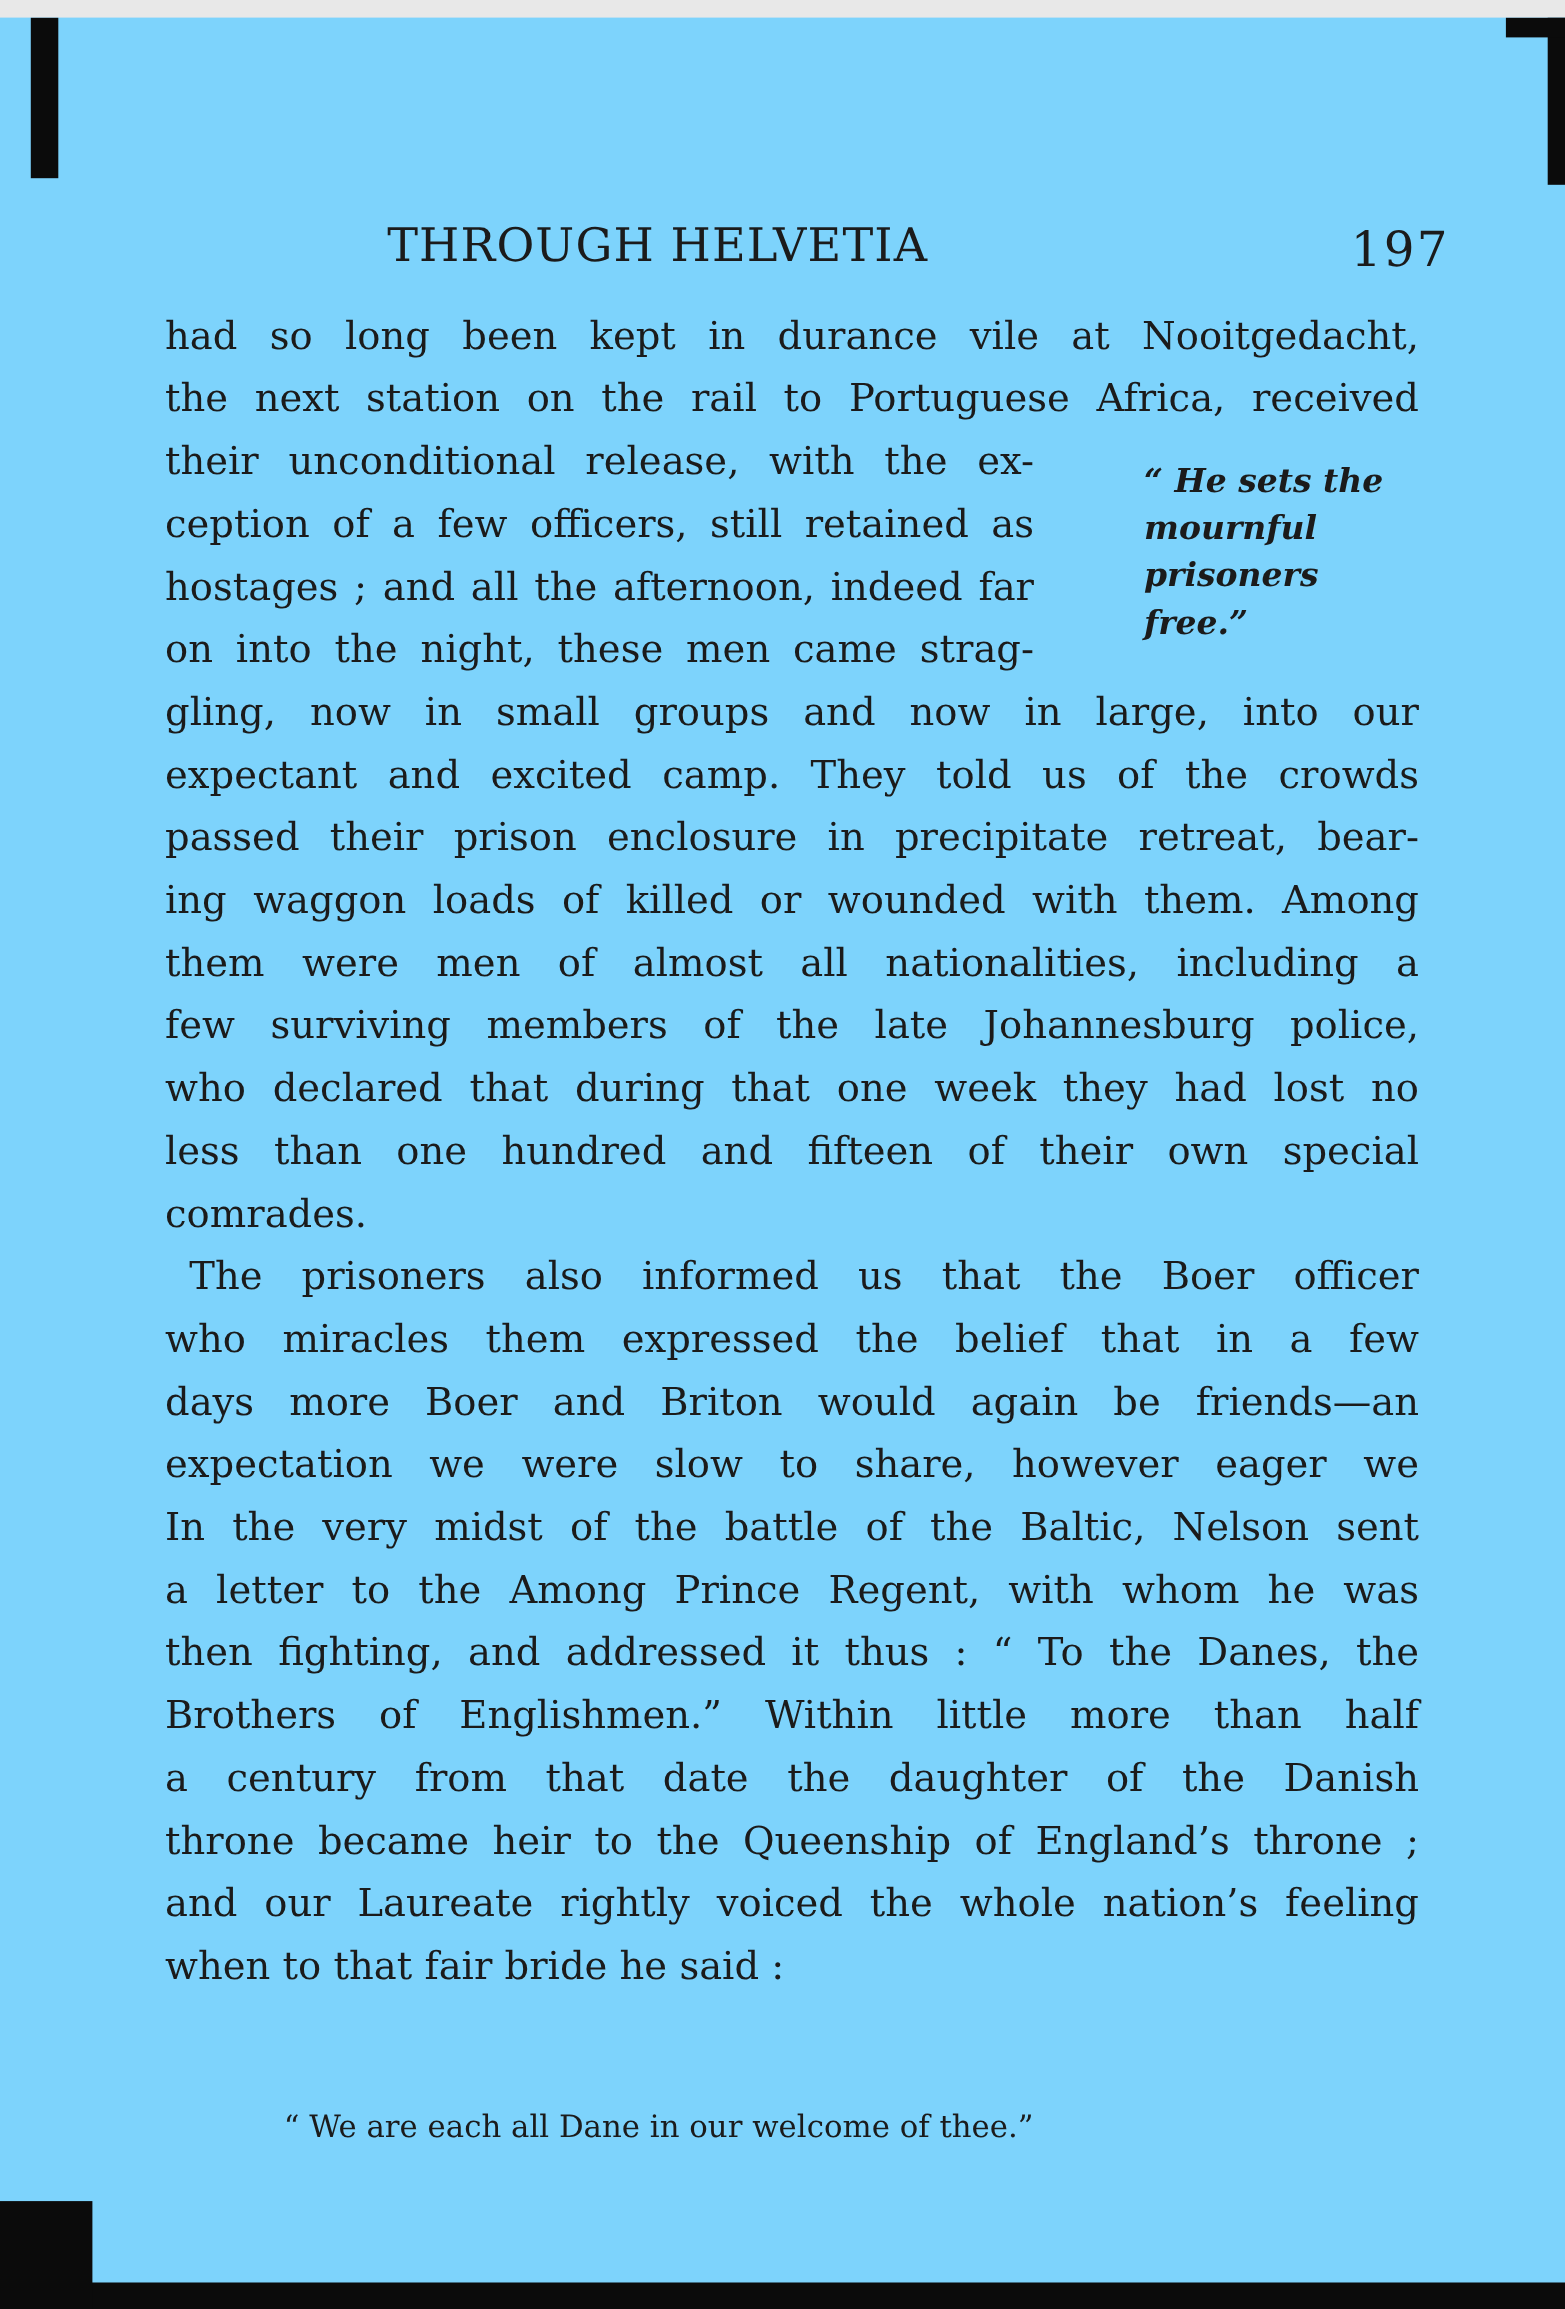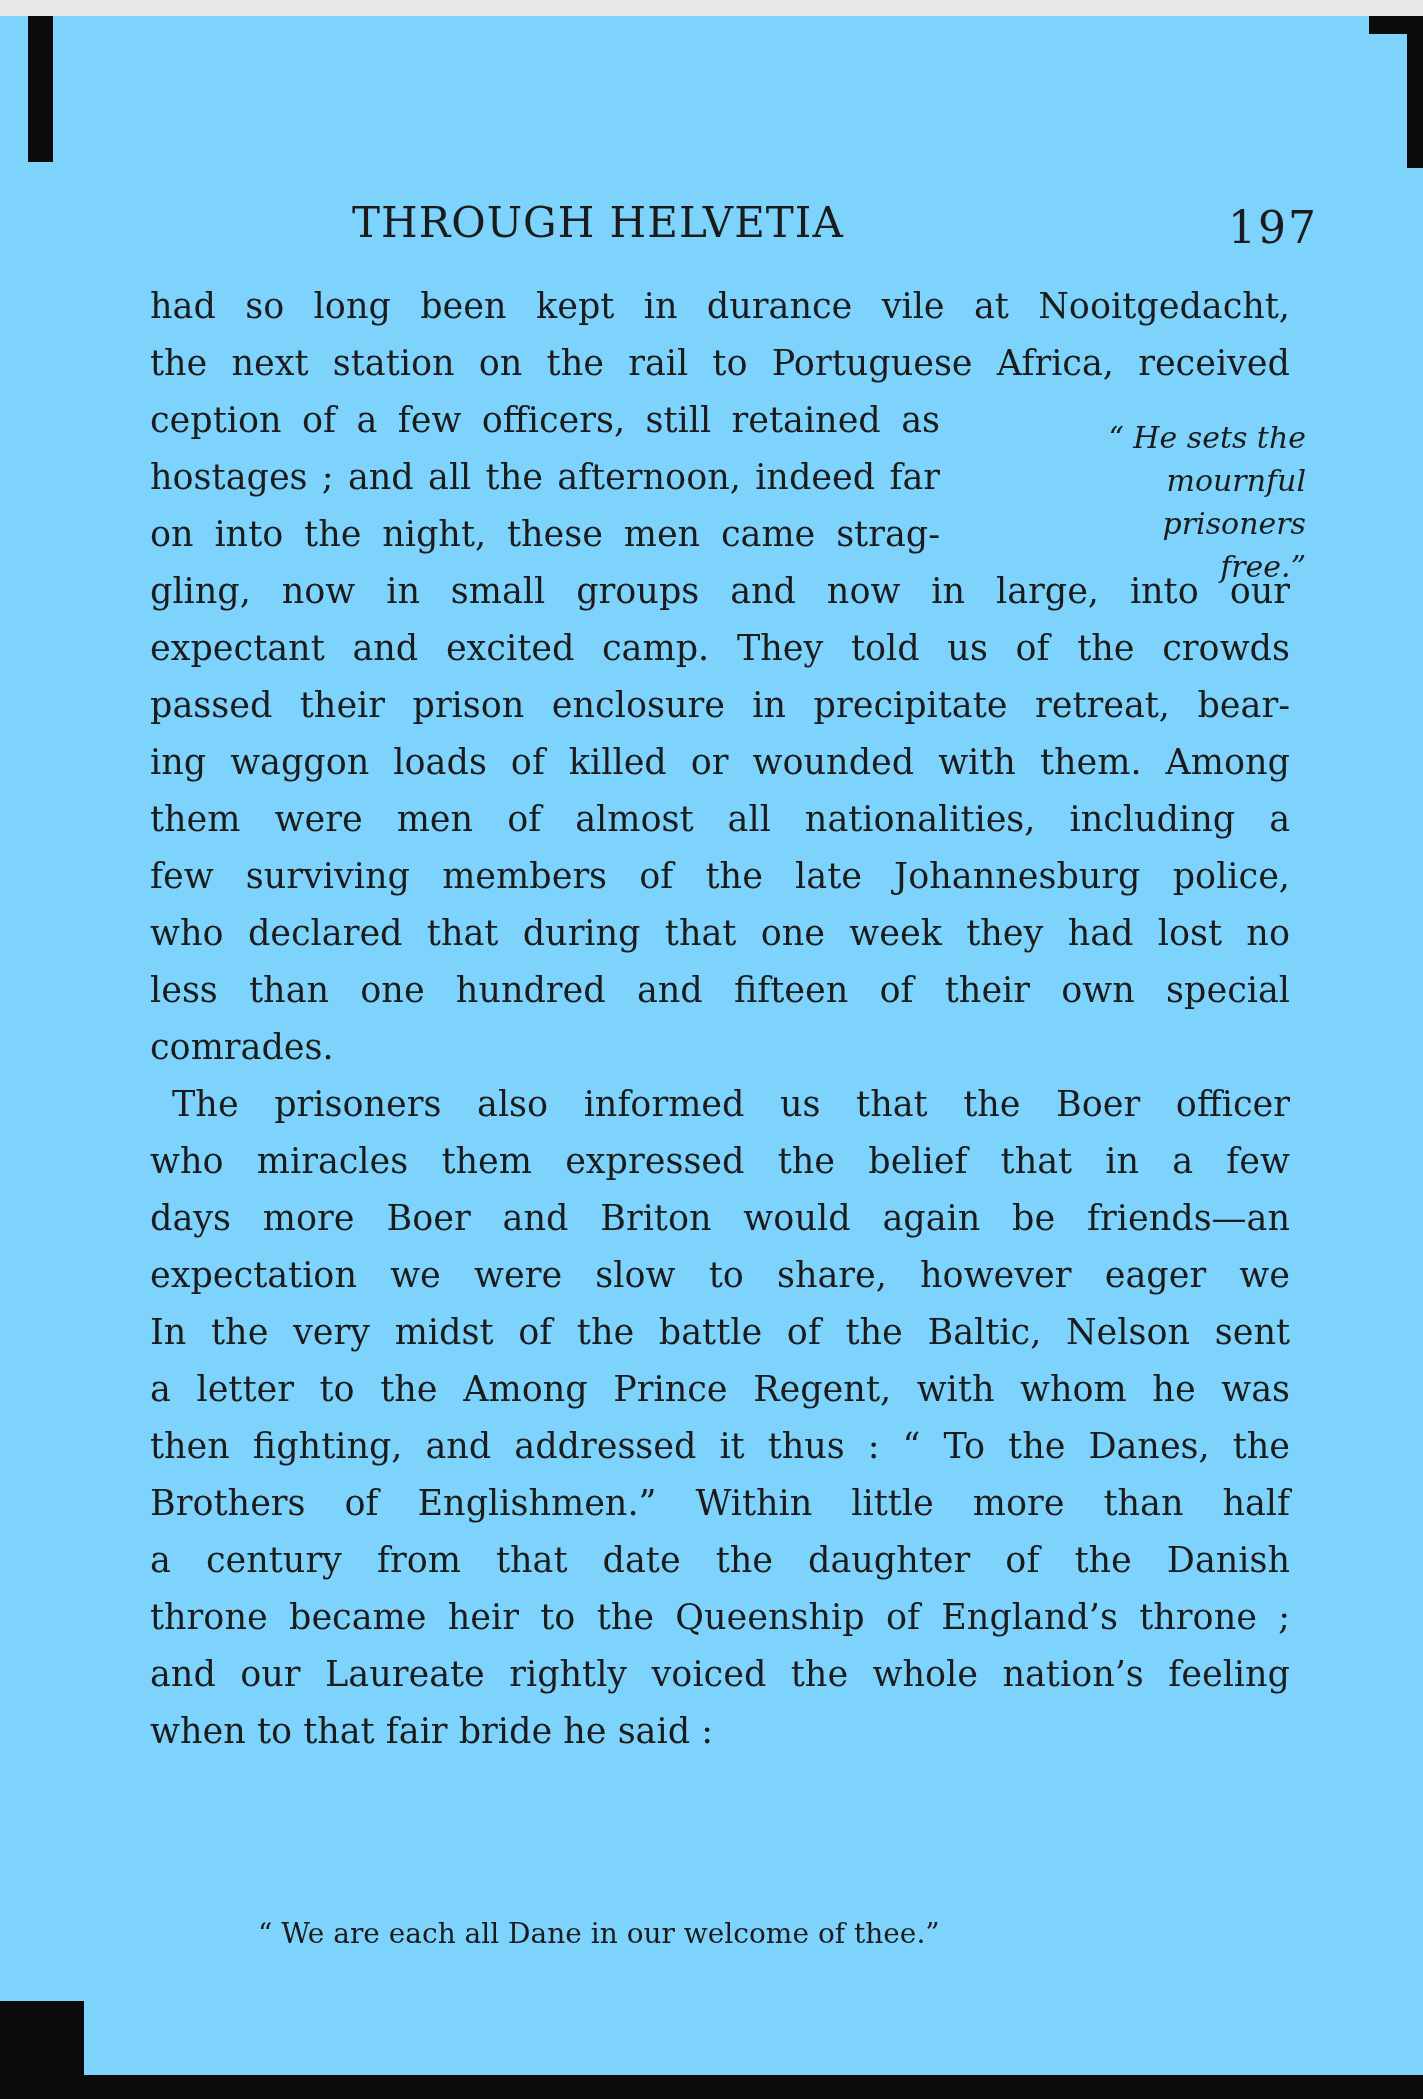--- a/index.html
+++ b/index.html
@@ -39,21 +39,22 @@
     text-align:justify;text-align-last:justify;
     white-space:normal;overflow:visible;
   }
   .ln.narrow{width:790px;}
   .ln.short{text-align-last:left;}
   .ln.indent{padding-left:22px;}
 
   .margin-note{
     position:absolute;left:1040px;top:400px;width:266px;
     font-style:italic;font-size:30px;line-height:43px;
-    text-align:right;
+    text-align:left;
+    font-weight:bold;
   }
   .mn-line{height:43px;white-space:nowrap;}
 
   .quote-line{
     position:absolute;left:258px;top:1898px;
     font-size:28px;line-height:40px;white-space:nowrap;
   }
 </style>
 </head>
 <body>
@@ -74,20 +75,21 @@
   <div class="margin-note">
     <div class="mn-line">“ He sets the</div>
     <div class="mn-line">mournful</div>
     <div class="mn-line">prisoners</div>
     <div class="mn-line">free.”</div>
   </div>
 
   <div class="body-text">
     <div class="ln">had so long been kept in durance vile at Nooitgedacht,</div>
     <div class="ln">the next station on the rail to Portuguese Africa, received</div>
+    <div class="ln narrow">their unconditional release, with the ex-</div>
     <div class="ln narrow">ception of a few officers, still retained as</div>
     <div class="ln narrow">hostages ; and all the afternoon, indeed far</div>
     <div class="ln narrow">on into the night, these men came strag-</div>
     <div class="ln">gling, now in small groups and now in large, into our</div>
     <div class="ln">expectant and excited camp. They told us of the crowds</div>
     <div class="ln">passed their prison enclosure in precipitate retreat, bear-</div>
     <div class="ln">ing waggon loads of killed or wounded with them. Among</div>
     <div class="ln">them were men of almost all nationalities, including a</div>
     <div class="ln">few surviving members of the late Johannesburg police,</div>
     <div class="ln">who declared that during that one week they had lost no</div>

